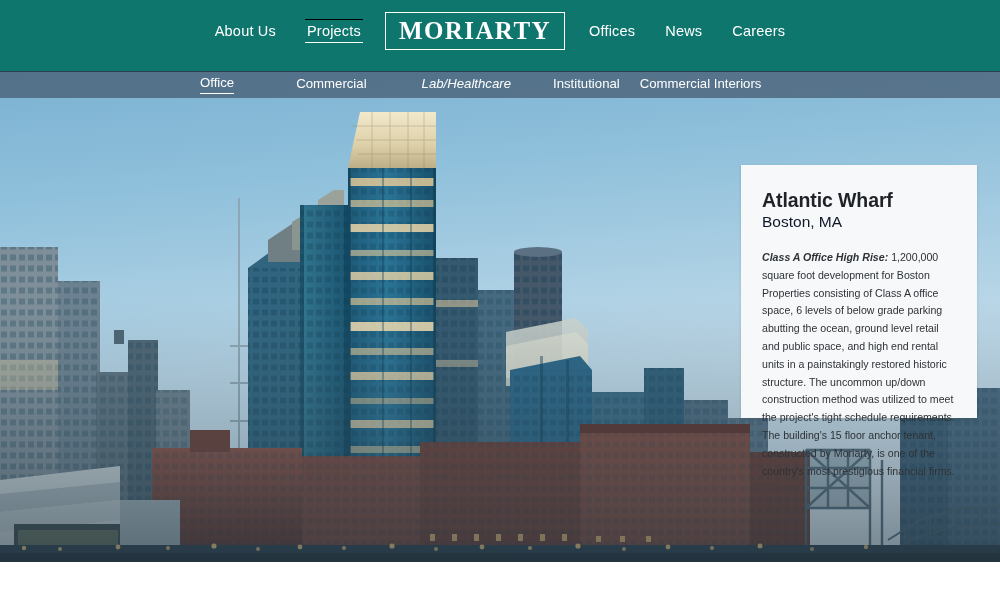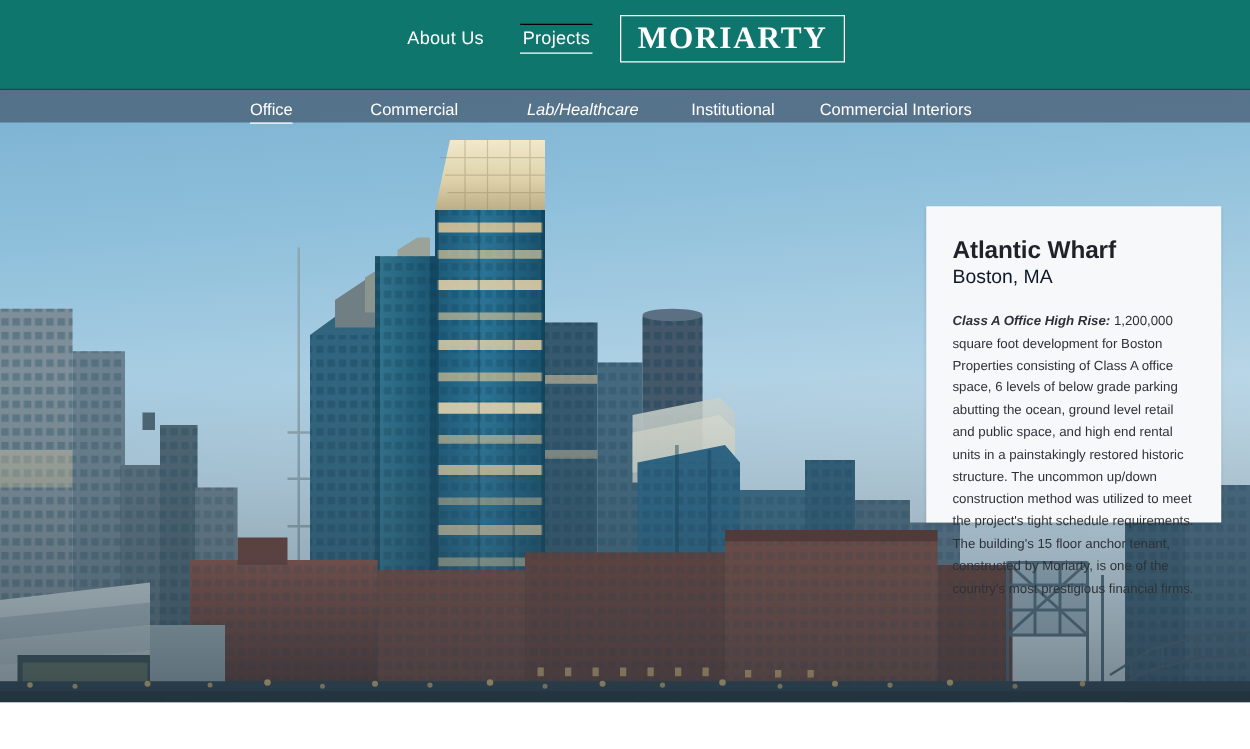--- a/index.html
+++ b/index.html
@@ -59,32 +59,32 @@
     display:block;
   }
 
   
   .subbar {
     position:absolute; left:0; top:62px; width:1000px; height:36px;
     background:rgba(74,98,120,0.80);
     z-index:39;
   }
   .subnav {
-    position:absolute; left:200px; top:16px; height:28px;
-    display:flex; align-items:flex-start; gap:0;
+    position:absolute; left:200px; top:4px; height:28px;
+    display:flex; align-items:flex-end; gap:0;
   }
   .sublink {
     color:#ffffff; font-size:13.2px; text-decoration:none;
     white-space:nowrap; padding:2px 0 3px 0; cursor:pointer;
   }
   .sublink.active { border-bottom:1.5px solid #ffffff; }
   .sp1 { margin-right:62px; }
   .sp2 { margin-right:55px; }
   .sp3 { margin-right:42px;font-style:italic; }
-  .sp4 { margin-right:36px; }
+  .sp4 { margin-right:20px; }
 
   
   .card {
     position:absolute; left:741px; top:165px; width:236px; height:253px;
     background:#f7f8f9;
     box-shadow:0 1px 3px rgba(0,0,0,0.13);
     padding:24px 22px 12px 21px;
     z-index:30;
   }
   .card-title {
@@ -349,20 +349,25 @@
 
       <div class="nav-left">
         <a class="navlink" href="#">About Us</a>
         <a class="navlink active" href="#">Projects</a>
       </div>
 
       <div class="logo-box">
         <span class="logo-text">MORIARTY</span>
       </div>
 
+      <div class="nav-right">
+        <a class="navlink" href="#">Offices</a>
+        <a class="navlink" href="#">News</a>
+        <a class="navlink" href="#">Careers</a>
+      </div>
 
     </nav>
   </div>
 
   <div class="subbar">
     <nav class="subnav">
       <a class="sublink active sp1" href="#">Office</a>
       <a class="sublink sp2" href="#">Commercial</a>
       <a class="sublink sp3" href="#">Lab/Healthcare</a>
       <a class="sublink sp4" href="#">Institutional</a>

